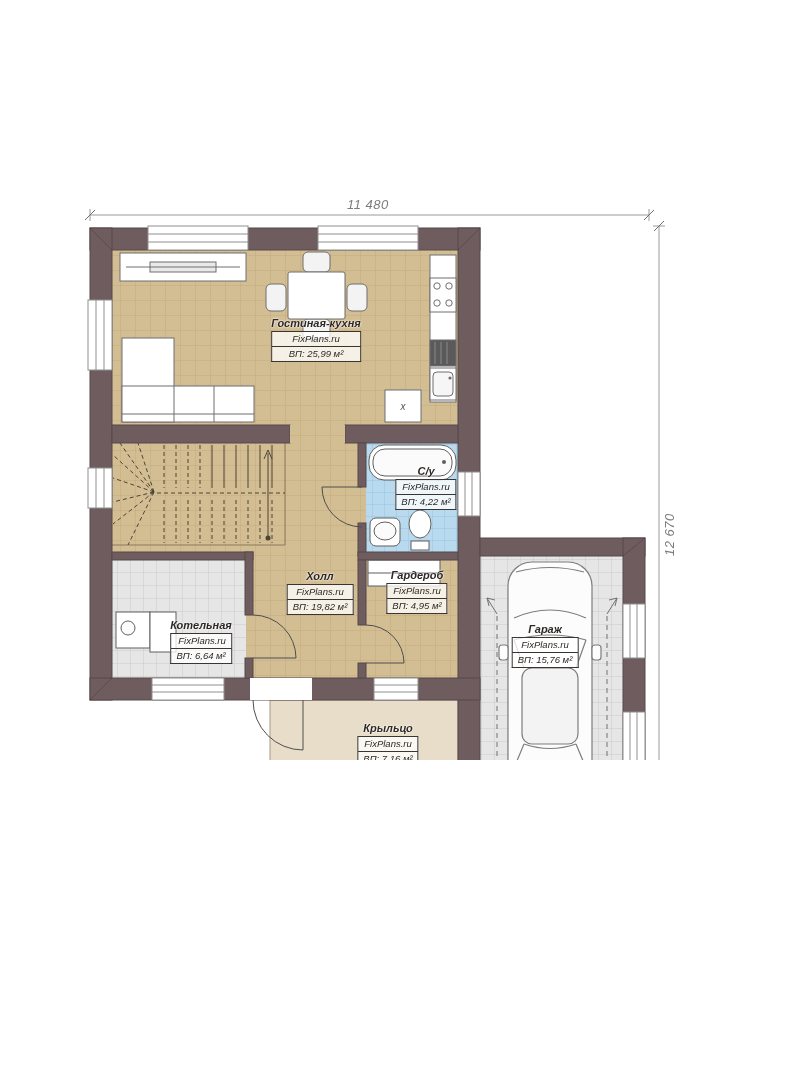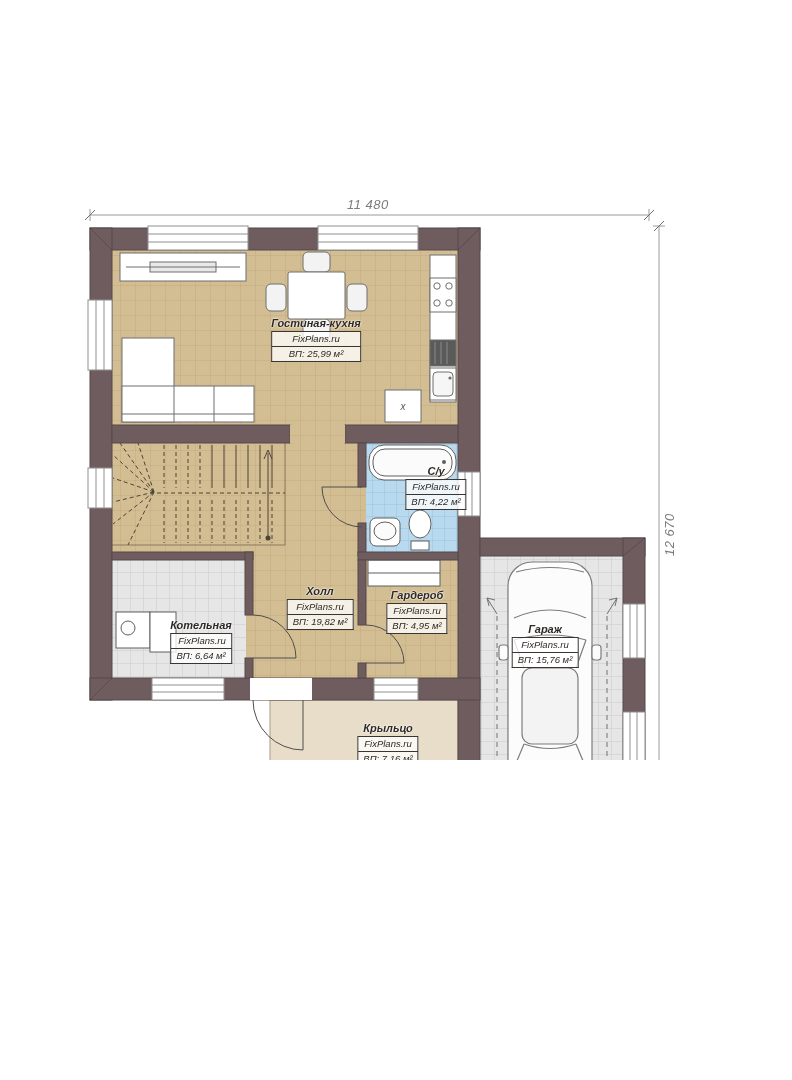--- a/index.html
+++ b/index.html
@@ -331,33 +331,33 @@
 
   <div class="dim-label" style="left:347px;top:197px;">11 480</div>
   <div class="dim-label dim-v" style="left:662px;top:556px;">12 670</div>
 
   <div class="room-label" style="left:277px;top:317px;margin-left:39px;">
     <div class="room-name">Гостиная-кухня</div>
     <span class="room-box">FixPlans.ru</span>
     <span class="room-box">ВП: 25,99 м²</span>
   </div>
 
-  <div class="room-label" style="left:436px;top:465px;">
+  <div class="room-label" style="left:426px;top:465px;">
     <div class="room-name">С/у</div>
     <span class="room-box">FixPlans.ru</span>
     <span class="room-box">ВП: 4,22 м²</span>
   </div>
 
-  <div class="room-label" style="left:320px;top:570px;margin-top:15px;">
+  <div class="room-label" style="left:320px;top:570px;">
     <div class="room-name">Холл</div>
     <span class="room-box">FixPlans.ru</span>
     <span class="room-box">ВП: 19,82 м²</span>
   </div>
 
-  <div class="room-label" style="left:417px;top:589px;">
+  <div class="room-label" style="left:417px;top:569px;">
     <div class="room-name">Гардероб</div>
     <span class="room-box">FixPlans.ru</span>
     <span class="room-box">ВП: 4,95 м²</span>
   </div>
 
   <div class="room-label" style="left:201px;top:619px;text-align:right;">
     <div class="room-name">Котельная</div>
     <span class="room-box">FixPlans.ru</span>
     <span class="room-box">ВП: 6,64 м²</span>
   </div>

